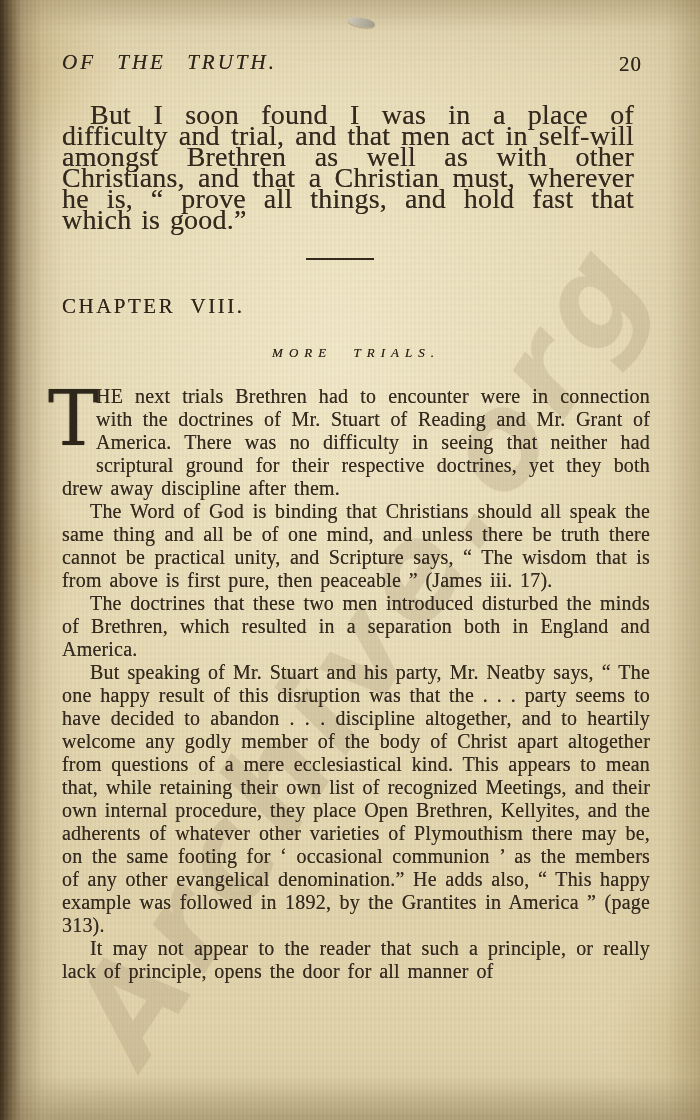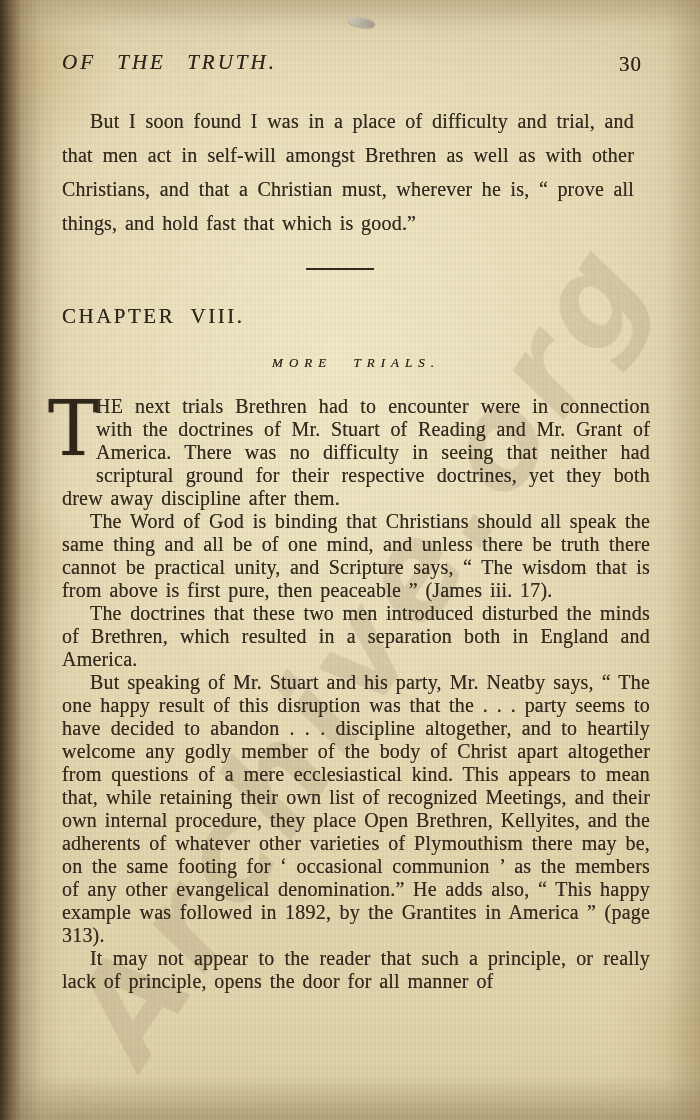--- a/index.html
+++ b/index.html
@@ -60,21 +60,21 @@
     font-style:italic;font-size:21px;letter-spacing:3px;word-spacing:13px;
     color:#2f261b;text-shadow:0 0 0.6px rgba(47,38,27,0.7);
   }
   .page-number{
     position:absolute;right:8px;top:2px;
     font-size:21px;letter-spacing:1px;color:#2f261b;
     text-shadow:0 0 0.6px rgba(47,38,27,0.7);
   }
   .intro{
     margin:26px 16px 0 0;
-    font-size:20px;line-height:34px;
+    font-size:28px;line-height:21px;
     text-align:justify;text-indent:28px;
     word-spacing:2.5px;letter-spacing:0.2px;
     text-shadow:0 0 0.6px rgba(51,41,30,0.65);
   }
   .divider{
     width:68px;height:2px;background:#33291e;
     margin:28px auto 0 auto;position:relative;left:-16px;
     box-shadow:0 0 0.5px rgba(51,41,30,0.8);
   }
   .chapter-title{
@@ -113,21 +113,21 @@
   <div class="texture"></div>
 
   <div class="watermark">Archive.org</div>
 
   <div class="speck"></div>
 
   <div class="content">
 
     <div class="running-head">
       <span class="running-title">OF THE TRUTH.</span>
-      <span class="page-number">30</span>
+      <span class="page-number">20</span>
     </div>
 
     <p class="intro">But I soon found I was in a place of difficulty and trial, and that men act in self-will amongst Brethren as well as with other Christians, and that a Christian must, wherever he is, “ prove all things, and hold fast that which is good.”</p>
 
     <div class="divider"></div>
 
     <div class="chapter-title">CHAPTER VIII.</div>
 
     <div class="chapter-subtitle">MORE TRIALS.</div>
 

